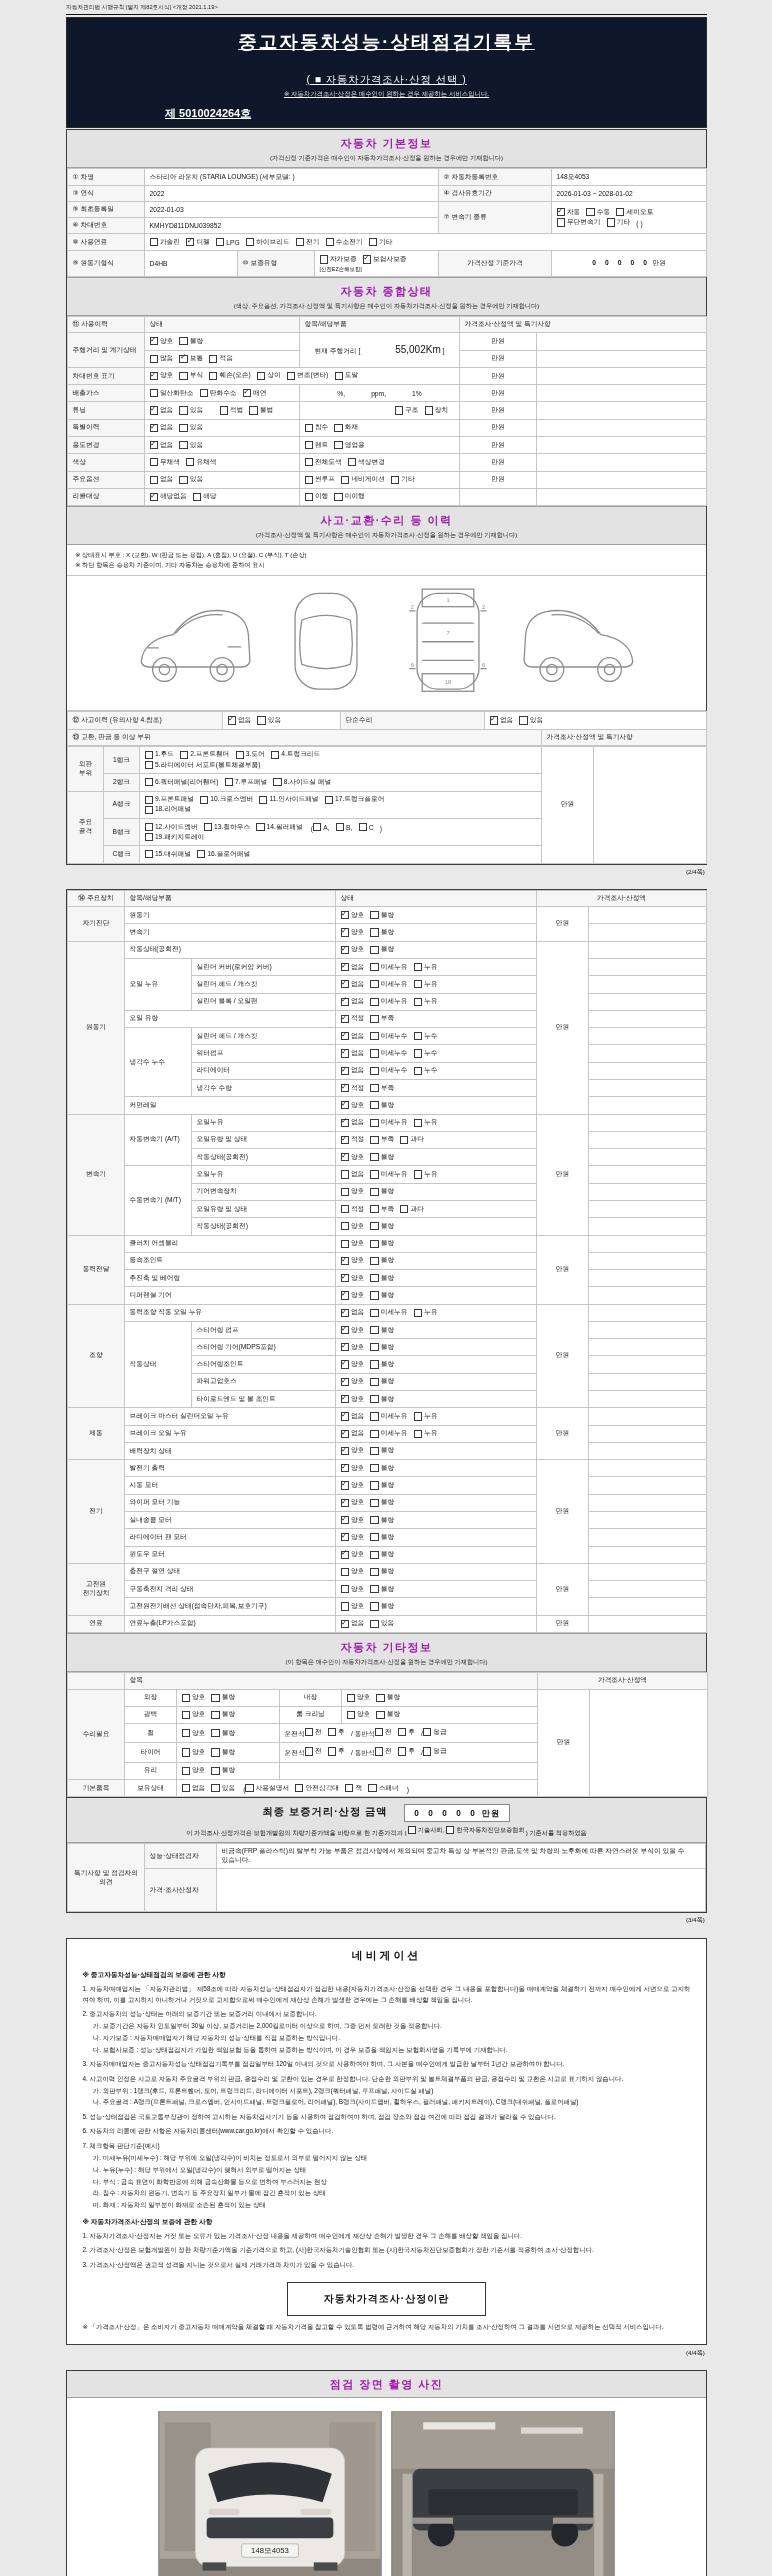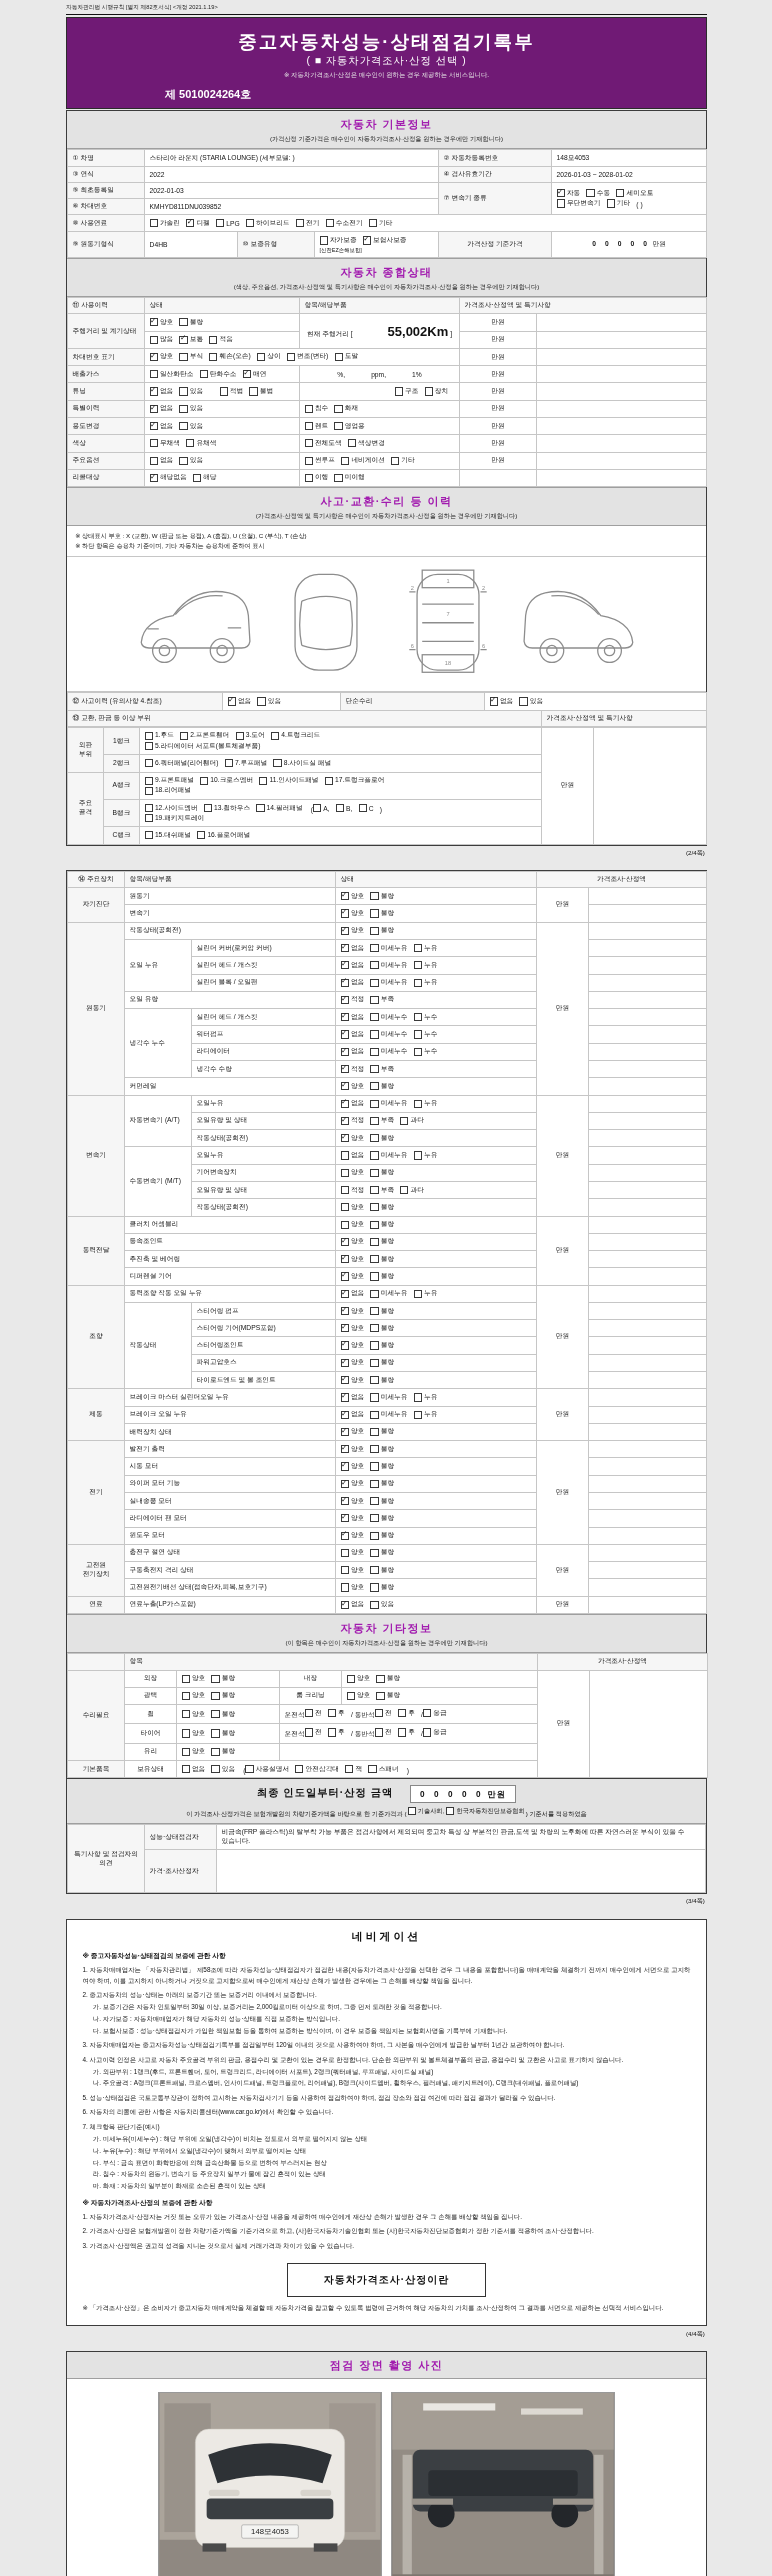--- a/index.html
+++ b/index.html
@@ -7,44 +7,44 @@
     background:#e9e9e9;
     font-family:"Liberation Sans","DejaVu Sans",sans-serif;
     color:#111;
     width:773px;
   }
   .page{width:641px;margin:0 auto;padding:3.1px 0 15.5px;}
   .law-note{font-size:5.7px;color:#222;padding:1px 0 2.1px;}
   .top-rule{border-top:1.5px solid #111;margin-bottom:2.1px;}
 
   
-  .doc-head{background:#701a75;border:1px solid #2c2c2c;color:#fff;padding:10.3px 0 5.2px;}
+  .doc-head{background:#0f172a;border:1px solid #2c2c2c;color:#fff;padding:10.3px 0 5.2px;text-decoration:underline;}
   .doc-head .t{font-size:18.5px;font-weight:bold;text-align:center;letter-spacing:2.1px;}
-  .doc-head .sel{font-size:10.3px;text-align:center;margin-top:0;letter-spacing:1px;}
+  .doc-head .sel{font-size:10.3px;text-align:center;margin-top:19px;letter-spacing:1px;}
   .doc-head .svc{font-size:6.4px;text-align:center;margin-top:3.1px;color:#e8e8e8;}
   .doc-head .no{font-size:11px;font-weight:bold;margin:7.2px 0 1px 98px;}
 
   .box{border:1px solid #3c3c3c;background:#fff;margin-top:1px;}
   .band{background:#e3e3e3;border-bottom:0.5px solid #9f9f9f;text-align:center;padding:6.2px 0 4.6px;}
   .band h2{margin:0;font-size:11px;letter-spacing:1.5px;font-weight:bold;color:#a21caf;}
   .band .sub{font-size:6.2px;margin-top:2.6px;color:#222;}
 
   table{width:100%;border-collapse:collapse;table-layout:fixed;}
   td{border:0.5px solid #c6c6c6;padding:3.1px 4.6px;font-size:6.7px;vertical-align:middle;background:#fff;word-break:keep-all;}
   td.L{background:#f6f6f6;}
   td.C{text-align:center;}
   td.R{text-align:right;}
   td.tall{height:36px;vertical-align:top;}
   .opt{display:inline-flex;align-items:center;margin:0.5px 6.2px 0.5px 0;white-space:nowrap;}
   .cb{width:6.2px;height:6.2px;border:1px solid #3a3a3a;display:inline-block;margin-right:2.1px;position:relative;background:#fff;flex:none;}
   .cb.v::after{content:"✓";position:absolute;left:-0.5px;top:-3.1px;font-size:7.7px;font-weight:bold;color:#1c1c1c;}
   .ol{font-size:6.7px;}
   .sm{font-size:5.4px;}
   .sp{letter-spacing:3.6px;font-weight:bold;}
-  .big{font-size:13px;font-weight:bold;padding-left:33px;}
+  .big{font-size:10px;font-weight:normal;padding-left:33px;}
 
   .page-mark{font-size:6.2px;text-align:right;padding:3.1px 2.1px 11.3px;color:#111;}
 
   
   .acc-notes{padding:4.1px 8.2px;border-bottom:0.5px solid #c6c6c6;font-size:6.2px;line-height:1.7;}
   .diagrams{display:flex;justify-content:center;align-items:center;gap:24px;padding:10.3px 0 13.4px;border-bottom:0.5px solid #c6c6c6;}
   .diagrams svg{display:block;}
 
   
   .final-band{background:#e3e3e3;border-top:1px solid #3c3c3c;border-bottom:0.5px solid #9f9f9f;text-align:center;padding:6.2px 0 5.2px;}
@@ -1279,21 +1279,21 @@
               </span><span class="opt">
                 <span class="cb"></span>
                 <span class="ol">스패너</span>
               </span><span> )</span></td>
           </tr>
         </tbody>
       </table>
 
     <div class="final-band">
       <div class="row1">
-        <span>최종 인도일부터·산정 금액</span>
+        <span>최종 보증거리·산정 금액</span>
         <span class="amount">
           <span class="sp">0 0 0 0 0</span>
           <span>만원</span>
         </span>
       </div>
       <div class="note">
         <span>이 가격조사·산정가격은 보험개발원의 차량기준가액을 바탕으로 한 기준가격과 (</span><span class="opt">
             <span class="cb"></span>
             <span class="ol">기술사회,</span>
           </span><span class="opt">

